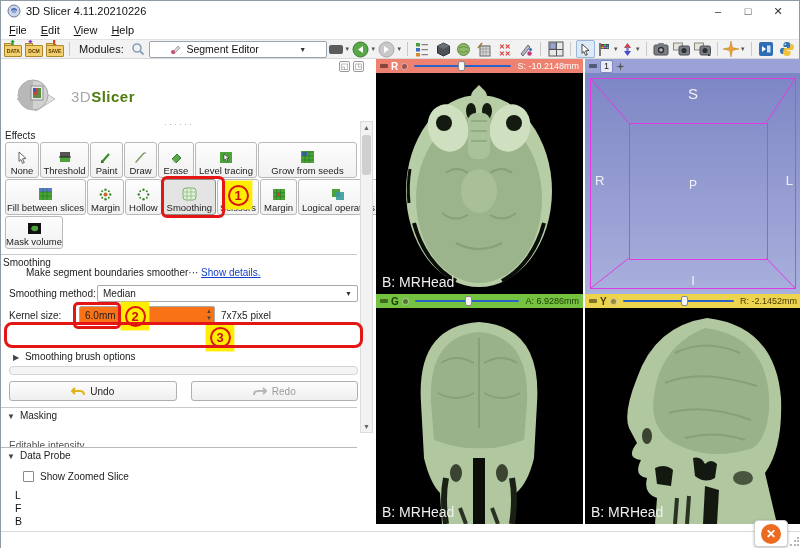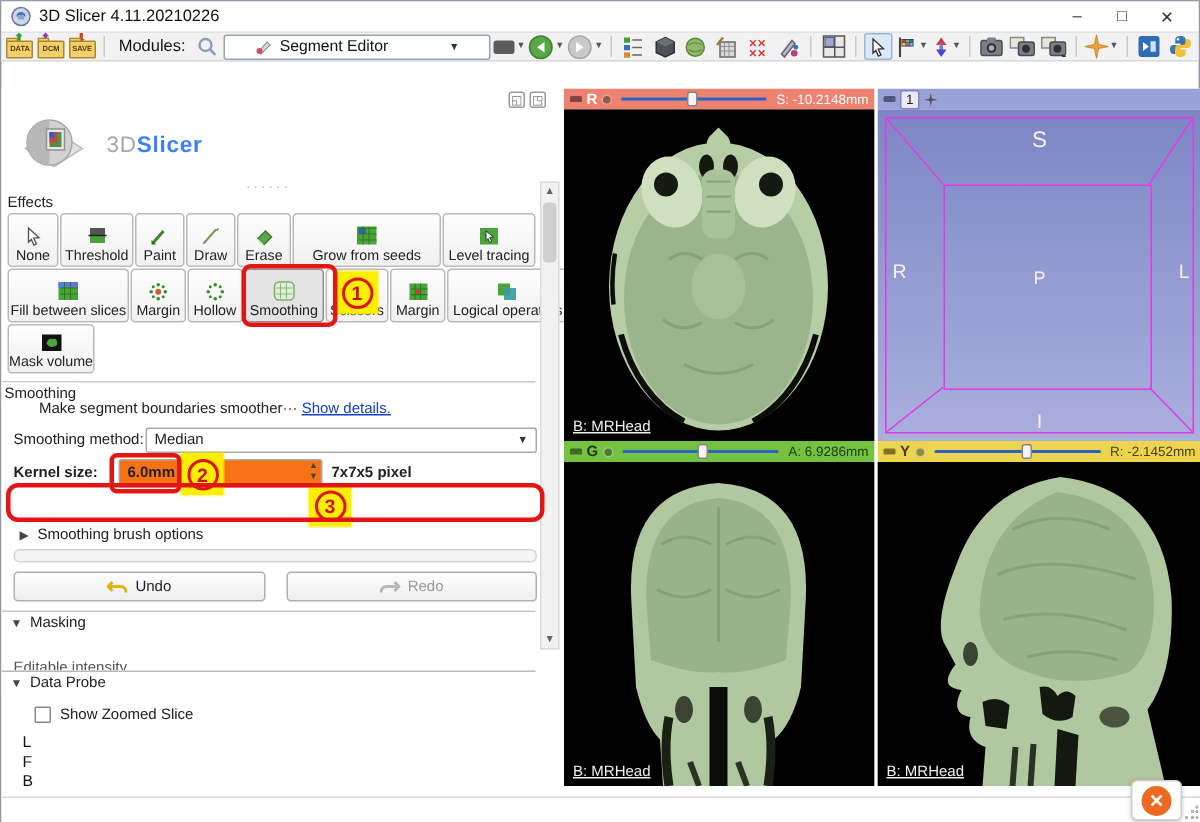--- a/index.html
+++ b/index.html
@@ -41,21 +41,21 @@
   .main { position:absolute; top:58px; left:0; width:800px; height:472px; display:flex; }
 
   
   .panel { position:relative; width:375px; height:472px; background:#fff; overflow:hidden; font-size:10.5px; }
   .panel-top-icons { position:absolute; top:2px; right:12px; display:flex; gap:3px; }
   .pti { width:11px; height:11px; border:1px solid #9a9a9a; border-radius:2px; font-size:8px; line-height:9px; text-align:center; color:#777; background:#fff; }
   .logo-wrap { position:absolute; top:10px; left:8px; display:flex; align-items:center; gap:8px; }
   .logo-mark { width:54px; height:54px; }
   .logo-word { font-size:15px; letter-spacing:0.5px; }
   .logo-3d { color:#a8a8a8; }
-  .logo-slicer { color:#3b82f6; font-weight:bold; }
+  .logo-slicer { color:#4d7c0f; font-weight:bold; }
   .splitter-dots { position:absolute; top:60px; left:0; width:356px; text-align:center; color:#b5b5b5; font-size:9px; letter-spacing:2px; }
   .effects-label { position:absolute; top:71px; left:4px; font-size:10px; color:#222; }
 
   .fx-rows { position:absolute; top:83px; left:4px; width:352px; }
   .fx-row { display:flex; gap:1px; margin-bottom:1px; }
   .fx-btn { position:relative; height:36px; background:linear-gradient(#fdfdfd,#f1f1f1); border:1px solid #b9b9b9; border-radius:3px; display:flex; flex-direction:column; align-items:center; justify-content:flex-end; padding:20px 3px 1px; }
   .fx-btn.active { background:#e4e4e4; border-color:#8f8f8f; }
   .fx-lab { font-size:9.5px; color:#222; white-space:nowrap; margin-top:1px; }
   .fx-ic { height:15px; display:flex; align-items:center; }
 
@@ -113,21 +113,21 @@
   .veye { width:7px; height:7px; border-radius:50%; background:rgba(0,0,0,.35); border:1px solid rgba(255,255,255,.5); }
   .vlabel { font-weight:bold; font-size:10px; }
   .vslider { flex:1; position:relative; height:10px; margin:0 3px; }
   .vtrack { position:absolute; left:0; right:0; top:4px; height:2px; background:#2a62c8; border-radius:1px; }
   .vhandle { position:absolute; top:0; width:7px; height:10px; background:#f5f5f5; border:1px solid #888; border-radius:2px; }
   .voffset { font-size:9px; white-space:nowrap; }
   .vbody { position:relative; width:100%; background:#000; }
   .vbody-red { height:221px; }
   .vbody-3d { height:221px; background:linear-gradient(#7d86c5,#a9b0dd); }
   .vbody-green, .vbody-yellow { height:216px; }
-  .corner-label { position:absolute; left:6px; bottom:4px; color:#efefef; font-size:10px;text-decoration:underline; }
+  .corner-label { position:absolute; left:6px; bottom:4px; color:#efefef; font-size:14px; }
   .v3d-num { background:#e8eaf6; border:1px solid #7e86bf; border-radius:2px; font-size:9px; color:#222; padding:0 3px; line-height:11px; }
 
   .wire { position:absolute; left:5px; top:5px; right:5px; bottom:5px; border:1px solid #e23ae2; }
   .wire-inner { position:absolute; left:38px; top:44px; width:139px; height:137px; border:1px solid #e23ae2; }
   .wire svg { position:absolute; left:0; top:0; width:100%; height:100%; }
   .axis-lab { position:absolute; color:#f2f2f2; font-size:13px; }
 
   
   .statusbar { position:absolute; left:0; top:530px; width:800px; height:18px; background:#fff; border-top:1px solid #d8d8d8; }
   .close-float { position:absolute; left:753px; top:519px; width:34px; height:27px; background:#fff; border:1px solid #d0d0d0; border-radius:4px; box-shadow:0 1px 3px rgba(0,0,0,.25); display:flex; align-items:center; justify-content:center; z-index:40; }
@@ -152,20 +152,26 @@
       <rect x="5" y="6" width="4" height="3" fill="#8aa5d6"></rect>
     </svg>
     <span class="title-text">3D Slicer 4.11.20210226</span>
     <div class="wincontrols">
       <span class="winbtn">–</span>
       <span class="winbtn">□</span>
       <span class="winbtn">✕</span>
     </div>
   </div>
 
+  <div class="menubar">
+    <span class="menu-item">File</span>
+    <span class="menu-item">Edit</span>
+    <span class="menu-item">View</span>
+    <span class="menu-item">Help</span>
+  </div>
 
   <div class="toolbar">
     <div class="tbtn">
       <div class="folder-ic">
         <span class="folder-arrow" style="color:#2e9e2e;">⬆</span>
         <div class="folder-tab"></div>
           <div class="folder-body"></div>
         <div class="folder-label">DATA</div>
       </div>
     </div>
@@ -416,38 +422,38 @@
           </div>
           <div class="fx-btn" style="width:36px;">
             <span class="fx-ic">
                 <svg width="14" height="13" viewBox="0 0 14 13">
                   <path d="M3 8 L8 3 L12 7 L7 12 Z" fill="#5aa84a" stroke="#3a7a2a"></path>
                   <path d="M3 8 L7 12 L4 12 Z" fill="#cfe8c8"></path>
                 </svg>
               </span>
             <span class="fx-lab">Erase</span>
           </div>
+          <div class="fx-btn" style="width:62px;">
+            <span class="fx-ic">
+                <svg width="14" height="13" viewBox="0 0 14 13">
+                  <rect x="1" y="1" width="12" height="11" fill="#4aa43a"></rect>
+                  <path d="M5 3 L10 7 L7.5 7.3 L8.8 10 L7.5 10.6 L6.3 8 L5 9.3 Z" fill="#fff" stroke="#222" stroke-width="0.6"></path>
+                </svg>
+              </span>
+            <span class="fx-lab">Level tracing</span>
+          </div>
           <div class="fx-btn" style="flex:1;">
             <span class="fx-ic">
                 <svg width="15" height="14" viewBox="0 0 15 14">
                   <rect x="1" y="1" width="13" height="12" fill="#4aa43a"></rect>
                   <rect x="2" y="2" width="5" height="4" fill="#3a5ac0"></rect>
                   <path d="M2 2 L14 2 M2 6 L14 6 M2 10 L14 10 M5 1 L5 13 M9 1 L9 13" stroke="#2a7a1a" stroke-width="0.7"></path>
                 </svg>
               </span>
             <span class="fx-lab">Grow from seeds</span>
-          </div>
-          <div class="fx-btn" style="width:62px;">
-            <span class="fx-ic">
-                <svg width="14" height="13" viewBox="0 0 14 13">
-                  <rect x="1" y="1" width="12" height="11" fill="#4aa43a"></rect>
-                  <path d="M5 3 L10 7 L7.5 7.3 L8.8 10 L7.5 10.6 L6.3 8 L5 9.3 Z" fill="#fff" stroke="#222" stroke-width="0.6"></path>
-                </svg>
-              </span>
-            <span class="fx-lab">Level tracing</span>
           </div>
         </div>
 
         <div class="fx-row" style="position:relative;">
           <div class="fx-btn" style="width:81px;">
             <span class="fx-ic">
                 <svg width="15" height="14" viewBox="0 0 15 14">
                   <rect x="1" y="1" width="13" height="12" fill="#4aa43a"></rect>
                   <rect x="1" y="1" width="13" height="4" fill="#5a7ad0"></rect>
                   <path d="M2 5 L14 5 M2 9 L14 9 M5 1 L5 13 M9 1 L9 13" stroke="#2a7a1a" stroke-width="0.7"></path>
@@ -555,21 +561,21 @@
       </div>
 
       <div class="form-row" style="top:226px; width:349px;">
         <span class="form-label" style="width:88px;">Smoothing method:</span>
         <div class="combo" style="flex:1;">
           <span class="cval">Median</span>
           <span class="combo-arrow">▼</span>
         </div>
       </div>
 
-      <div class="form-row" style="top:247px; width:349px;font-weight:bold;">
+      <div class="form-row" style="top:247px; width:349px;">
         <span class="form-label" style="width:70px;">Kernel size:</span>
         <div class="spinbox" style="width:136px;">
           <span>6.0mm</span>
           <span class="spin-arrows">
               <span>▲</span>
               <span>▼</span>
             </span>
         </div>
         <span class="form-label" style="margin-left:6px;">7x7x5 pixel</span>
       </div>

